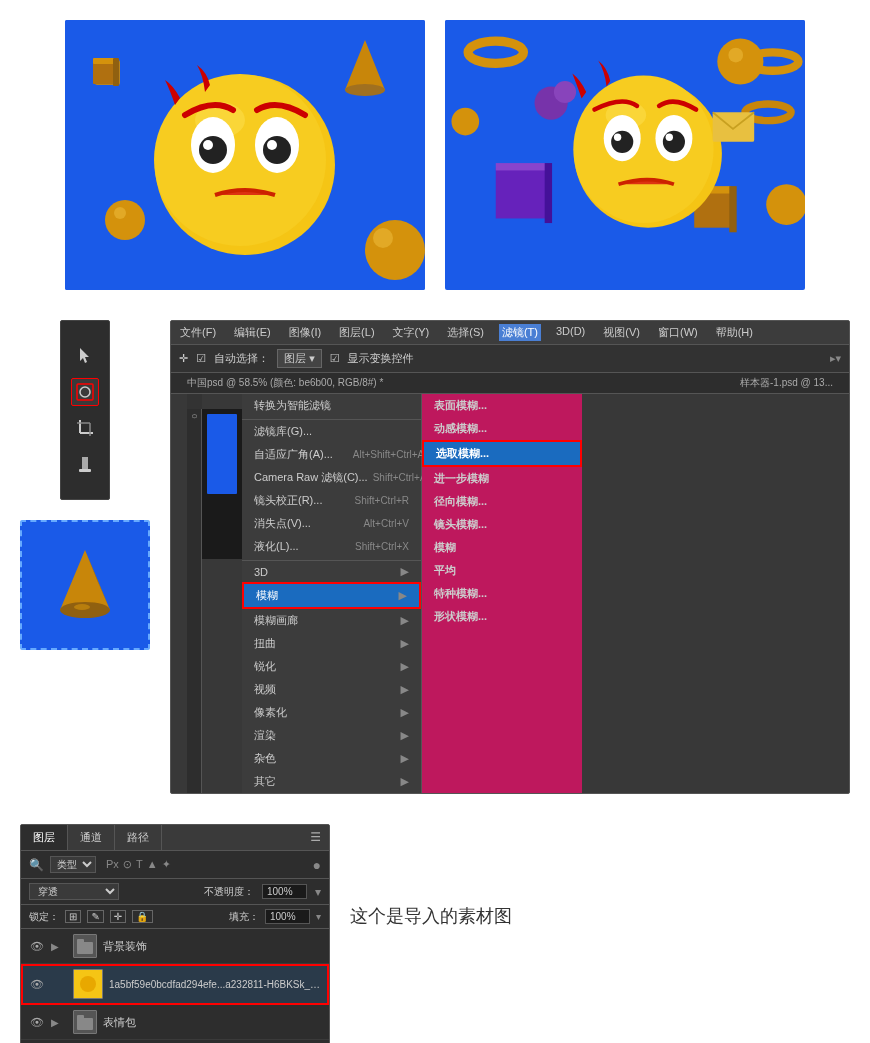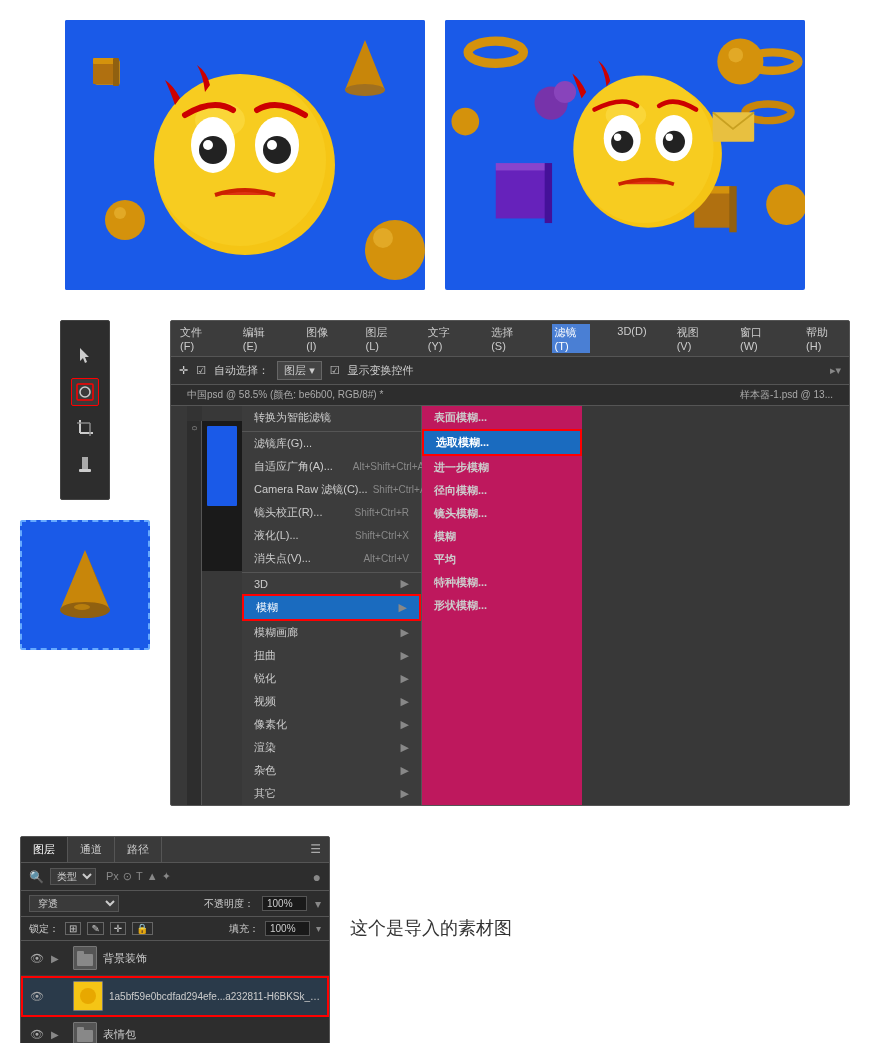--- a/index.html
+++ b/index.html
@@ -109,21 +109,21 @@
       align-items: center;
       gap: 8px;
       color: #ccc;
       font-size: 11px;
     }
 
     .ps-menubar {
       background: #3c3c3c;
       padding: 3px 6px;
       display: flex;
-      gap: 24px;
+      gap: 12px;
       color: #ccc;
       font-size: 11px;
       border-bottom: 1px solid #555;
     }
 
     .ps-menubar span {
       cursor: pointer;
       padding: 1px 3px;
     }
 
@@ -495,36 +495,37 @@
         </div>
 
         <div style="display:flex;flex:1;">
 
           <div class="menu-left">
             <div class="menu-item">转换为智能滤镜</div>
             <div class="menu-item" style="border-top:1px solid #555;margin-top:2px;">滤镜库(G)...</div>
             <div class="menu-item">自适应广角(A)...<span class="shortcut">Alt+Shift+Ctrl+A</span></div>
             <div class="menu-item">Camera Raw 滤镜(C)...<span class="shortcut" style="margin-left:5px;">Shift+Ctrl+A</span></div>
             <div class="menu-item">镜头校正(R)...<span class="shortcut" style="margin-left:5px;">Shift+Ctrl+R</span></div>
+            <div class="menu-item">消失点(V)...<span class="shortcut" style="margin-left:5px;">Alt+Ctrl+V</span></div>
             <div class="menu-item">液化(L)...<span class="shortcut" style="margin-left:5px;">Shift+Ctrl+X</span></div>
-            <div class="menu-item">消失点(V)...<span class="shortcut" style="margin-left:5px;">Alt+Ctrl+V</span></div>
             <div class="menu-item" style="border-top:1px solid #555;margin-top:2px;">3D <span class="arrow">▶</span></div>
             <div class="menu-item highlighted red-border">模糊 <span class="arrow">▶</span></div>
             <div class="menu-item">模糊画廊 <span class="arrow">▶</span></div>
             <div class="menu-item">扭曲 <span class="arrow">▶</span></div>
             <div class="menu-item">锐化 <span class="arrow">▶</span></div>
             <div class="menu-item">视频 <span class="arrow">▶</span></div>
             <div class="menu-item">像素化 <span class="arrow">▶</span></div>
             <div class="menu-item">渲染 <span class="arrow">▶</span></div>
             <div class="menu-item">杂色 <span class="arrow">▶</span></div>
             <div class="menu-item">其它 <span class="arrow">▶</span></div>
           </div>
 
           <div class="menu-right">
             <div class="menu-item">表面模糊...</div>
+            <div class="menu-item">动感模糊...</div>
             <div class="menu-item highlighted red-border">选取模糊...</div>
             <div class="menu-item">进一步模糊</div>
             <div class="menu-item">径向模糊...</div>
             <div class="menu-item">镜头模糊...</div>
             <div class="menu-item">模糊</div>
             <div class="menu-item">平均</div>
             <div class="menu-item">特种模糊...</div>
             <div class="menu-item">形状模糊...</div>
           </div>
         </div>

